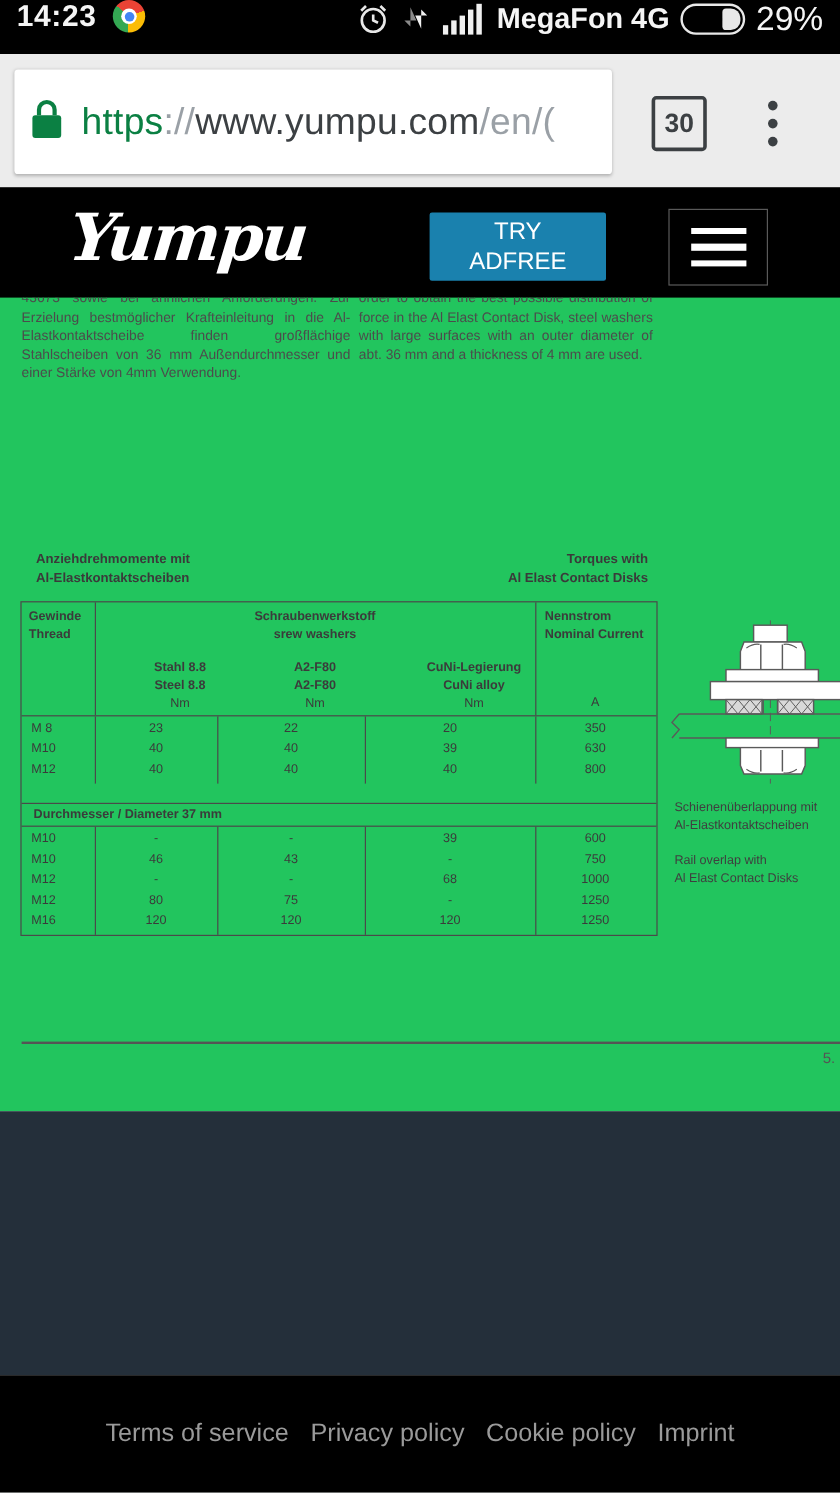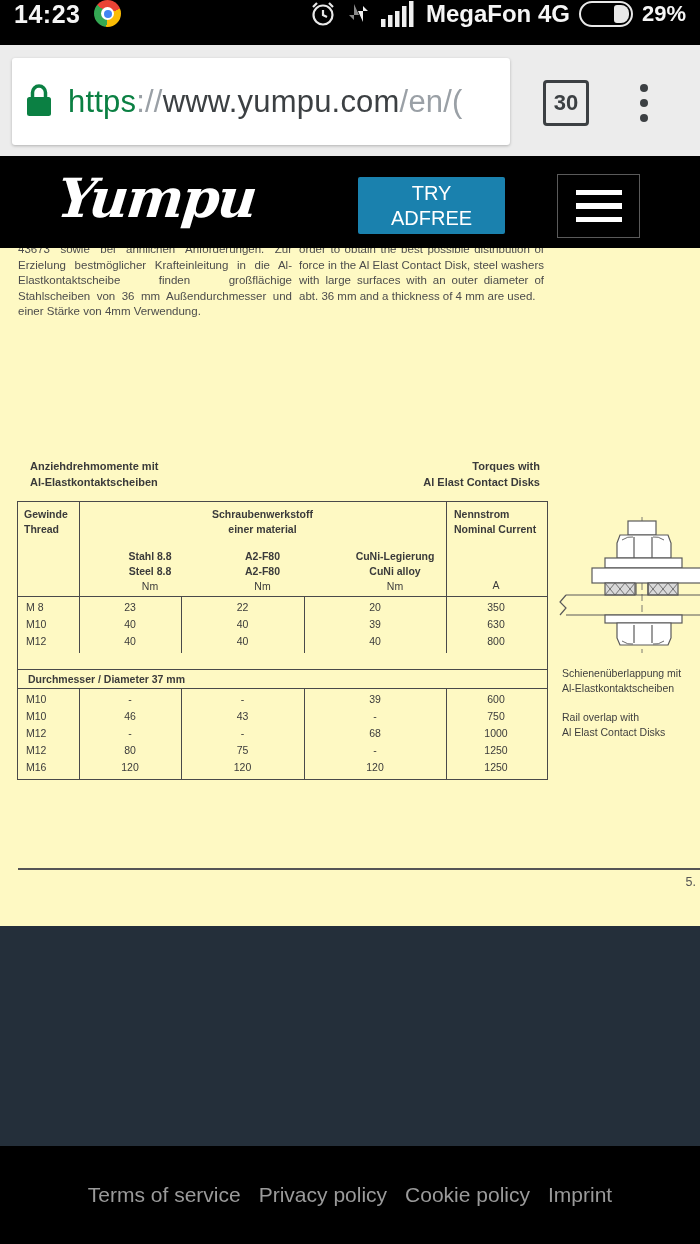--- a/index.html
+++ b/index.html
@@ -15,21 +15,21 @@
                background:conic-gradient(from -50deg, #ea4335 0 120deg, #fbbc05 120deg 235deg, #34a853 235deg 360deg); }
   .sb-chrome::before { content:""; position:absolute; left:7px; top:7px; width:13px; height:13px;
                border-radius:50%; background:#fff; }
   .sb-chrome::after { content:""; position:absolute; left:9.5px; top:9.5px; width:8px; height:8px;
                border-radius:50%; background:#4285f4; }
   .sb-right { margin-left:auto; display:flex; align-items:center; gap:9px; }
   .sb-carrier { font-size:24px; font-weight:bold; }
   .sb-batt { position:relative; width:54px; height:26px; border:2.5px solid #e8e8e8; border-radius:13px; }
   .sb-batt::after { content:""; position:absolute; right:2px; top:2px; bottom:2px; width:15px;
                background:#e8e8e8; border-radius:3px 8px 8px 3px; }
-  .sb-pct { font-size:22px; font-weight:bold; }
+  .sb-pct { font-size:28px; font-weight:normal; }
   .sb-icon svg { display:block; }
 
   
   .url-area { position:absolute; left:0; top:45px; width:700px; height:111px; background:#ececec; }
   .omnibox { position:absolute; left:12px; top:13px; width:498px; height:87px; background:#fff;
              border-radius:3px; box-shadow:0 1px 3px rgba(0,0,0,.25); display:flex; align-items:center;
              padding:0 14px; overflow:hidden; white-space:nowrap; }
   .omni-text { font-size:31px; letter-spacing:.2px; }
   .u-scheme { color:#0b8043; }
   .u-sep { color:#9aa0a6; }
@@ -48,21 +48,21 @@
   .logo { position:absolute; left:58px; top:10px; color:#fff; font-family:"DejaVu Serif", serif;
           font-style:italic; font-weight:bold; font-size:54px; letter-spacing:-2px; transform:skewX(-6deg); }
   .adfree-btn { position:absolute; left:358px; top:21px; width:147px; height:57px; background:#1a81ae;
           border:none; border-radius:2px; color:#ffffff; font-family:"Liberation Sans", sans-serif;
           font-size:20px; line-height:25px; text-align:center; cursor:pointer; }
   .burger { position:absolute; left:557px; top:18px; width:83px; height:64px; border:1.5px solid #5a5a5a;
           background:#000; display:flex; flex-direction:column; justify-content:center; align-items:center; gap:8px; cursor:pointer; }
   .burger i { display:block; width:46px; height:5.5px; background:#fff; }
 
   
-  .doc { position:absolute; left:0; top:248px; width:700px; height:678px; background:#fef9c3; overflow:hidden;
+  .doc { position:absolute; left:0; top:248px; width:700px; height:678px; background:#22c55e; overflow:hidden;
          color:#454545; }
   .para { position:absolute; top:-6px; font-size:11.5px; line-height:15.6px; text-align:justify; color:#4c4c4c; }
   .para-de { left:18px; width:274px; }
   .para-en { left:299px; width:245px; }
   .cap { position:absolute; top:210px; font-size:11px; font-weight:bold; line-height:16px; color:#3a3a3a; }
   .cap-left { left:18px;margin-left:12px; }
   .cap-right { right:160px; text-align:right; }
 
   
   .ttable { position:absolute; left:17px; top:253px; width:531px; border:1.5px solid #4a4a4a;
@@ -188,21 +188,21 @@
     <div class="ttable">
       <div class="thead">
         <i class="vline v1"></i>
           <i class="vline v2"></i>
         <div class="h-thread">
           <div>Gewinde</div>
           <div>Thread</div>
         </div>
         <div class="h-group">
           <div>Schraubenwerkstoff</div>
-          <div>einer material</div>
+          <div>srew washers</div>
         </div>
         <div class="h-current">
           <div>Nennstrom</div>
           <div>Nominal Current</div>
         </div>
         <div class="h-mats">
           <div class="h-mat m0">
             <div>Stahl 8.8</div>
             <div>Steel 8.8</div>
             <div class="unit">Nm</div>

